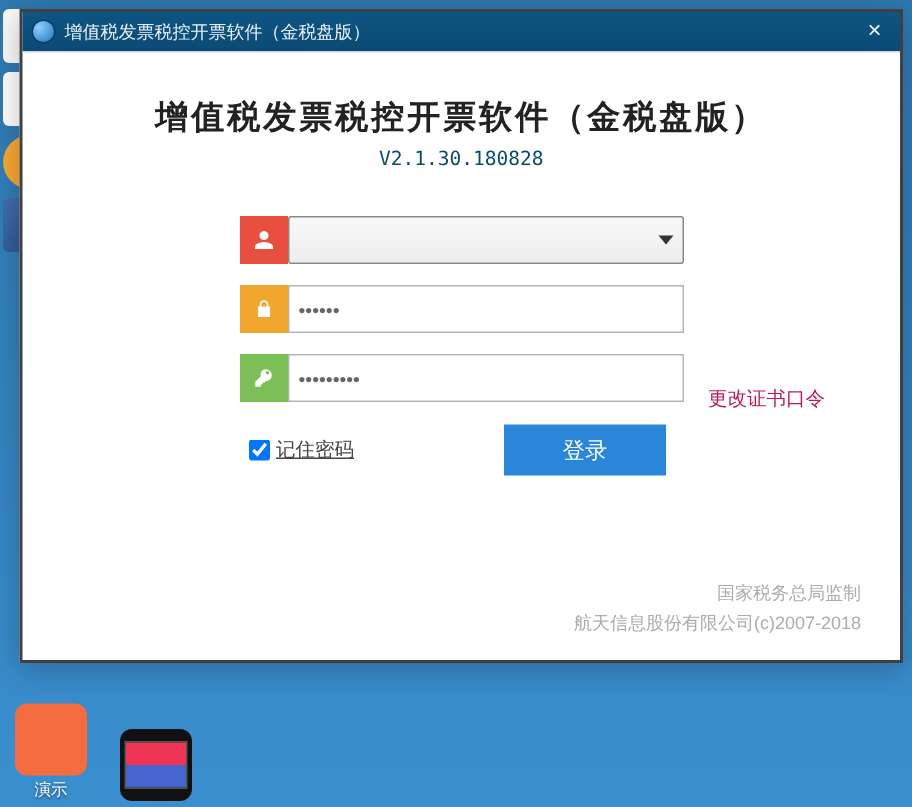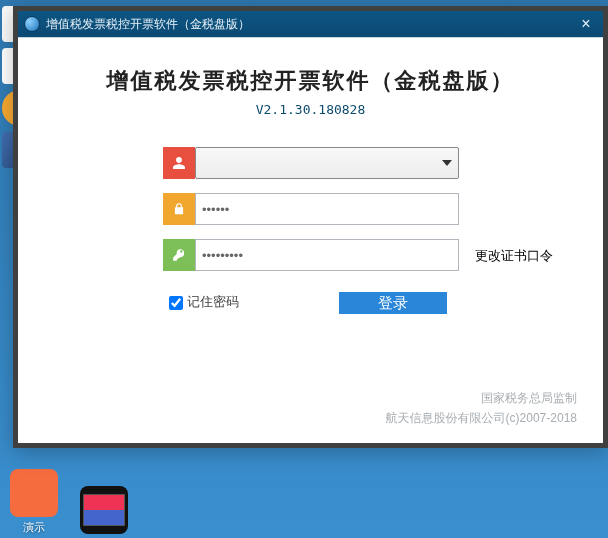--- a/index.html
+++ b/index.html
@@ -47,21 +47,21 @@
   .bic1 { background:#f56c3e; }
   .bic2 { background:#1e8fe0; border-radius:50%; }
   .bic3 { background:#111; display:flex;align-items:center;justify-content:center; }
   .folder-prev { width:40px; height:30px; background:linear-gradient(#e35,#e35 50%,#46c 50%,#46c); border:1px solid #555;}
   
   .window {
     position: absolute;
     left: 13px; top: 6px;
     width: 585px; height: 432px;
     background: #fff;
-    border: 5px solid #404040;
+    border: 2px solid #404040;
     box-shadow: 0 4px 20px rgba(0,0,0,.25);
   }
   .titlebar {
     height: 26px;
     background: linear-gradient(#0e5583,#0b4a74);
     display:flex;
     align-items:center;
     color:#e8f2f9;
     font-size:12px;
     padding-left:6px;
@@ -131,32 +131,32 @@
   .sel-wrap .sel-txt {
     position:absolute; left:6px; top:6px; font-size:13px; color:#888;
   }
   .sel-wrap .arrow {
     position:absolute; right:6px; top:12px;
     width:0;height:0;border-left:5px solid transparent;border-right:5px solid transparent;border-top:6px solid #333;
   }
   .side-link {
     position:absolute;
     left: 312px;
-    top: 8px;
+    top: 21px;
     font-size:13px;
-    color:#000000;
+    color:#be185d;
     cursor:pointer;
     white-space:nowrap;
   }
   .act-row { margin-top:6px; display:flex; align-items:center; height:36px; }
-  .chk { display:flex; font-size:13px; color:#444; margin-left:2px; cursor:pointer; }
+  .chk { display:flex; align-items:center; font-size:13px; color:#444; margin-left:2px; cursor:pointer;text-decoration:underline; }
   .chk input { width:14px; height:14px; margin-right:4px; }
   .login {
     margin-left:100px;
-    width:108px; height:22px;
+    width:108px; height:34px;
     background:#2a86d8;
     color:#fff;
     border:none;
     font-size:15px;
     cursor:pointer;
   }
   .footer {
     position:absolute;
     right:26px;
     bottom:14px;

